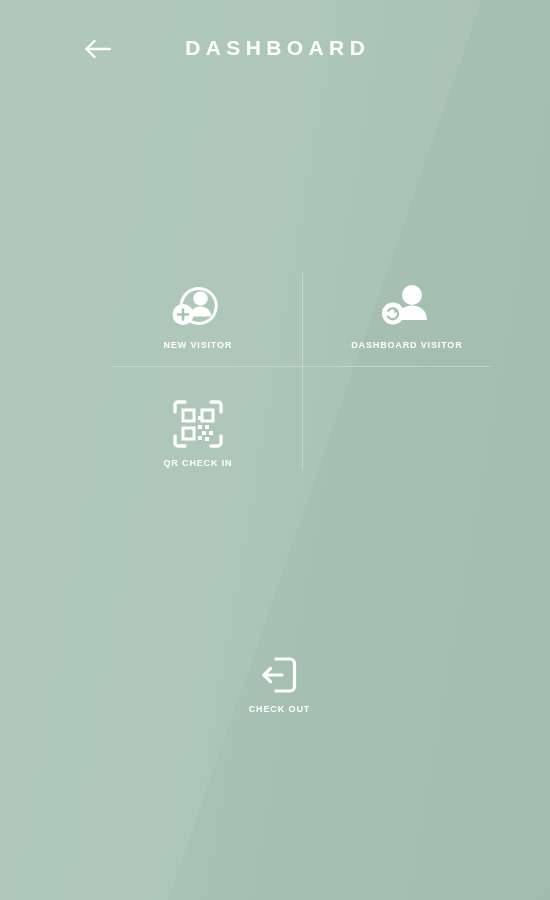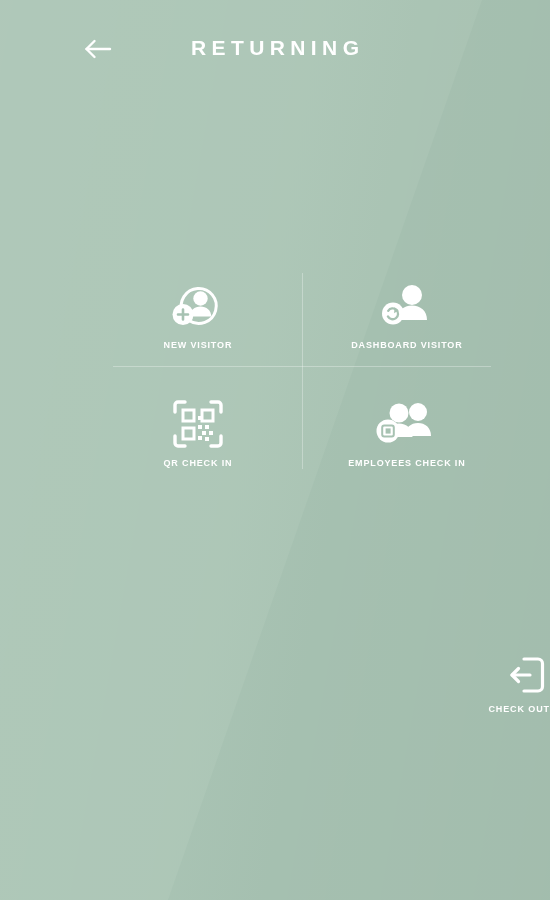--- a/index.html
+++ b/index.html
@@ -132,21 +132,21 @@
   }
 
   
   #checkout-action {
     position: absolute;
     left: 0;
     top: 652px;
     width: 100%;
     display: flex;
     flex-direction: column;
-    align-items: flex-end;
+    align-items: center;
     cursor: pointer;
     z-index: 4;
     padding-left: 8px;
   }
   #checkout-action .cell-icon {
     display: flex;
     align-items: center;
     justify-content: center;
     height: 46px;
     margin-bottom: 6px;
@@ -170,21 +170,21 @@
 
   <div id="header">
     <div id="back-button">
       <span>
         <svg width="30" height="24" viewBox="0 0 30 24" fill="none">
           <path d="M2.5 12 H26" stroke="#ffffff" stroke-width="2.4" stroke-linecap="round"></path>
           <path d="M10.5 4 L2.5 12 L10.5 20" stroke="#ffffff" stroke-width="2.4" stroke-linecap="round" stroke-linejoin="round"></path>
         </svg>
       </span>
     </div>
-    <div id="page-title">RETURNING</div>
+    <div id="page-title">DASHBOARD</div>
   </div>
 
   <div id="divider-horizontal"></div>
   <div id="divider-vertical"></div>
 
   <div id="action-grid">
 
     <div class="grid-cell">
       <span class="cell-icon">
         <svg width="58" height="54" viewBox="0 0 58 54" fill="none">
@@ -229,34 +229,20 @@
           <rect x="31" y="33" width="4" height="4" fill="#ffffff"></rect>
           <rect x="38" y="33" width="4" height="4" fill="#ffffff"></rect>
           <rect x="27" y="38" width="4" height="4" fill="#ffffff"></rect>
           <rect x="34" y="39" width="4" height="4" fill="#ffffff"></rect>
           <rect x="27" y="18" width="3.5" height="4" fill="#ffffff"></rect>
         </svg>
       </span>
       <span class="cell-label">QR CHECK IN</span>
     </div>
 
-    <div class="grid-cell">
-      <span class="cell-icon">
-        <svg width="66" height="52" viewBox="0 0 66 52" fill="none">
-          <circle cx="44" cy="14" r="9" fill="#ffffff"></circle>
-          <path d="M31 38 c0-8.4 5.9-13 13-13 s13 4.6 13 13 z" fill="#ffffff"></path>
-          <circle cx="25" cy="15" r="9.5" fill="#ffffff"></circle>
-          <path d="M11.5 39 c0-8.8 6.1-13.6 13.5-13.6 s13.5 4.8 13.5 13.6 z" fill="#ffffff"></path>
-          <circle cx="14" cy="33" r="11.5" fill="#ffffff"></circle>
-          <rect x="8.2" y="27.4" width="11.6" height="11.2" rx="2" stroke="#a7c2b2" stroke-width="2" fill="none"></rect>
-          <rect x="11.6" y="30.4" width="5" height="5.2" fill="#a7c2b2"></rect>
-        </svg>
-      </span>
-      <span class="cell-label">EMPLOYEES CHECK IN</span>
-    </div>
 
   </div>
 
   <div id="checkout-action">
     <span class="cell-icon">
       <svg width="46" height="44" viewBox="0 0 46 44" fill="none">
         <path d="M20 6 h14 a4.5 4.5 0 0 1 4.5 4.5 v23 a4.5 4.5 0 0 1 -4.5 4.5 h-14" stroke="#ffffff" stroke-width="3.2" stroke-linecap="round" fill="none"></path>
         <path d="M26 22 H8" stroke="#ffffff" stroke-width="3.2" stroke-linecap="round"></path>
         <path d="M14.5 15.5 L8 22 L14.5 28.5" stroke="#ffffff" stroke-width="3.2" stroke-linecap="round" stroke-linejoin="round" fill="none"></path>
       </svg>

